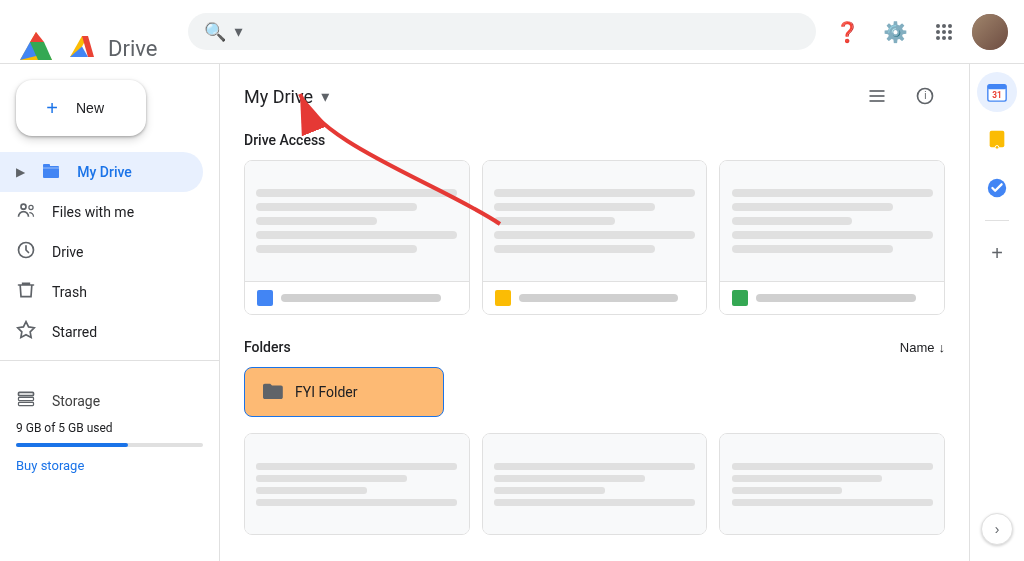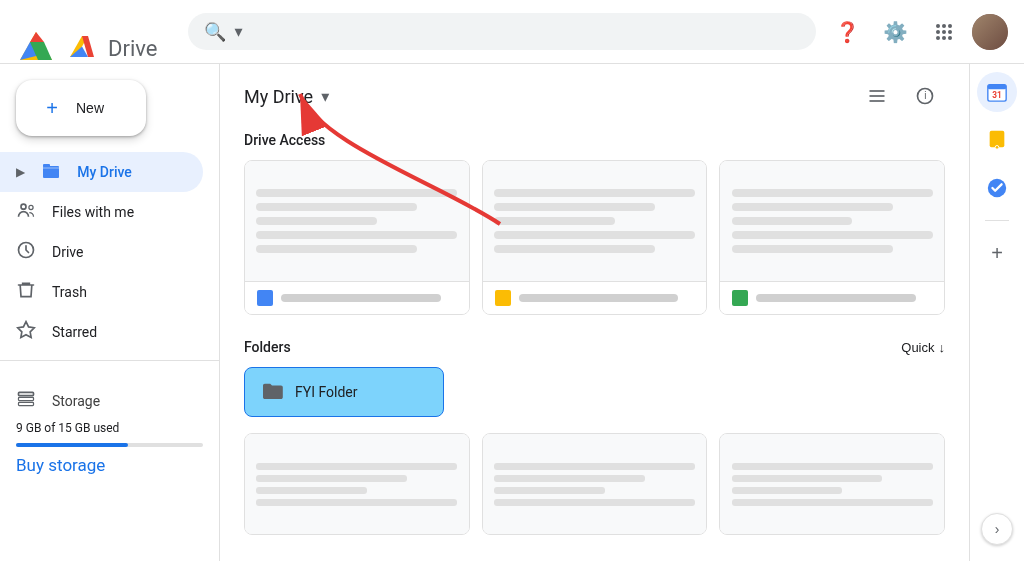--- a/index.html
+++ b/index.html
@@ -70,21 +70,21 @@
     .sidebar-item.active { background: #e8f0fe; font-weight: 500; color: #1a73e8; }
     .sidebar-item .item-icon { font-size: 18px; color: #5f6368; }
     .sidebar-item.active .item-icon { color: #1a73e8; }
 
     .sidebar-divider { height: 1px; background: #e0e0e0; margin: 8px 0; }
 
     .storage-section { padding: 12px 16px; }
     .storage-label { font-size: 12px; color: #202124; margin-bottom: 8px; }
     .storage-bar { height: 4px; background: #e0e0e0; border-radius: 2px; margin-bottom: 8px; }
     .storage-fill { height: 100%; background: #1a73e8; border-radius: 2px; width: 60%; }
-    .buy-storage { font-size: 17px; color: #1a73e8; cursor: pointer; text-decoration: none; }
+    .buy-storage { font-size: 13px; color: #1a73e8; cursor: pointer; text-decoration: none; }
 
     
     .content-area { flex: 1; overflow-y: auto; padding: 0; position: relative; }
     .content-header {
       display: flex; align-items: center; justify-content: space-between;
       padding: 12px 24px 8px; position: sticky; top: 0; background: #fff; z-index: 10;
     }
     .drive-title {
       display: flex; align-items: center; gap: 8px; font-size: 18px; color: #202124; font-weight: 400;
     }
@@ -126,21 +126,21 @@
     .folders-title { font-size: 14px; color: #202124; font-weight: 500; }
     .sort-btn {
       display: flex; align-items: center; gap: 4px; font-size: 13px; color: #202124;
       cursor: pointer; background: none; border: none;
     }
 
     .folders-grid { display: flex; gap: 12px; padding: 0 24px 16px; flex-wrap: wrap; }
     .folder-item {
       display: flex; align-items: center; gap: 12px; padding: 12px 16px;
       border: 1px solid #1a73e8; border-radius: 8px; cursor: pointer;
-      background: #7dd3fc; min-width: 200px;
+      background: #fdba74; min-width: 200px;
     }
     .folder-icon { font-size: 20px; color: #5f6368; }
     .folder-name { font-size: 14px; color: #202124; }
 
     
     .files-title { font-size: 14px; color: #202124; padding: 8px 24px 12px; font-weight: 500; }
     .files-grid {
       display: grid; grid-template-columns: repeat(3, 1fr); gap: 12px;
       padding: 0 24px 16px;
     }
@@ -306,21 +306,21 @@
       <div class="sidebar-item" style="padding-left:0;margin-right:0;">
         <span class="item-icon">
           <svg width="20" height="20" viewBox="0 0 24 24" fill="none">
               <rect x="3" y="4" width="18" height="4" rx="1" stroke="#5f6368" stroke-width="2"></rect>
               <rect x="3" y="10" width="18" height="4" rx="1" stroke="#5f6368" stroke-width="1.5"></rect>
               <rect x="3" y="16" width="18" height="4" rx="1" stroke="#5f6368" stroke-width="1.5"></rect>
             </svg>
         </span>
         <span style="font-size:14px;color:#404040;">Storage</span>
       </div>
-      <div class="storage-label">9 GB of 15 GB used</div>
+      <div class="storage-label">9 GB of 5 GB used</div>
       <div class="storage-bar">
         <div class="storage-fill"></div>
       </div>
       <a class="buy-storage">Buy storage</a>
     </div>
   </div>
 
   <div class="content-area" style="position:relative;">
 
     <svg class="arrow-overlay" viewBox="0 0 750 500" style="position:absolute;top:0;left:0;width:750px;height:500px;pointer-events:none;z-index:200;">
@@ -403,21 +403,21 @@
         <div class="qa-footer">
           <div class="qa-file-icon" style="background:#34a853;"></div>
           <div class="qa-filename-bar"></div>
         </div>
       </div>
     </div>
 
     <div class="folders-header">
       <span class="folders-title">Folders</span>
       <button class="sort-btn">
-        <span>Quick</span>
+        <span>Name</span>
         <span>↓</span>
       </button>
     </div>
 
     <div class="folders-grid">
       <div class="folder-item">
         <span class="folder-icon">
           <svg width="22" height="18" viewBox="0 0 24 20" fill="none">
               <path d="M2 5c0-1.1.9-2 2-2h6l2 2h10c1.1 0 2 .9 2 2v11c0 1.1-.9 2-2 2H4c-1.1 0-2-.9-2-2V5z" fill="#5f6368"></path>
             </svg>

